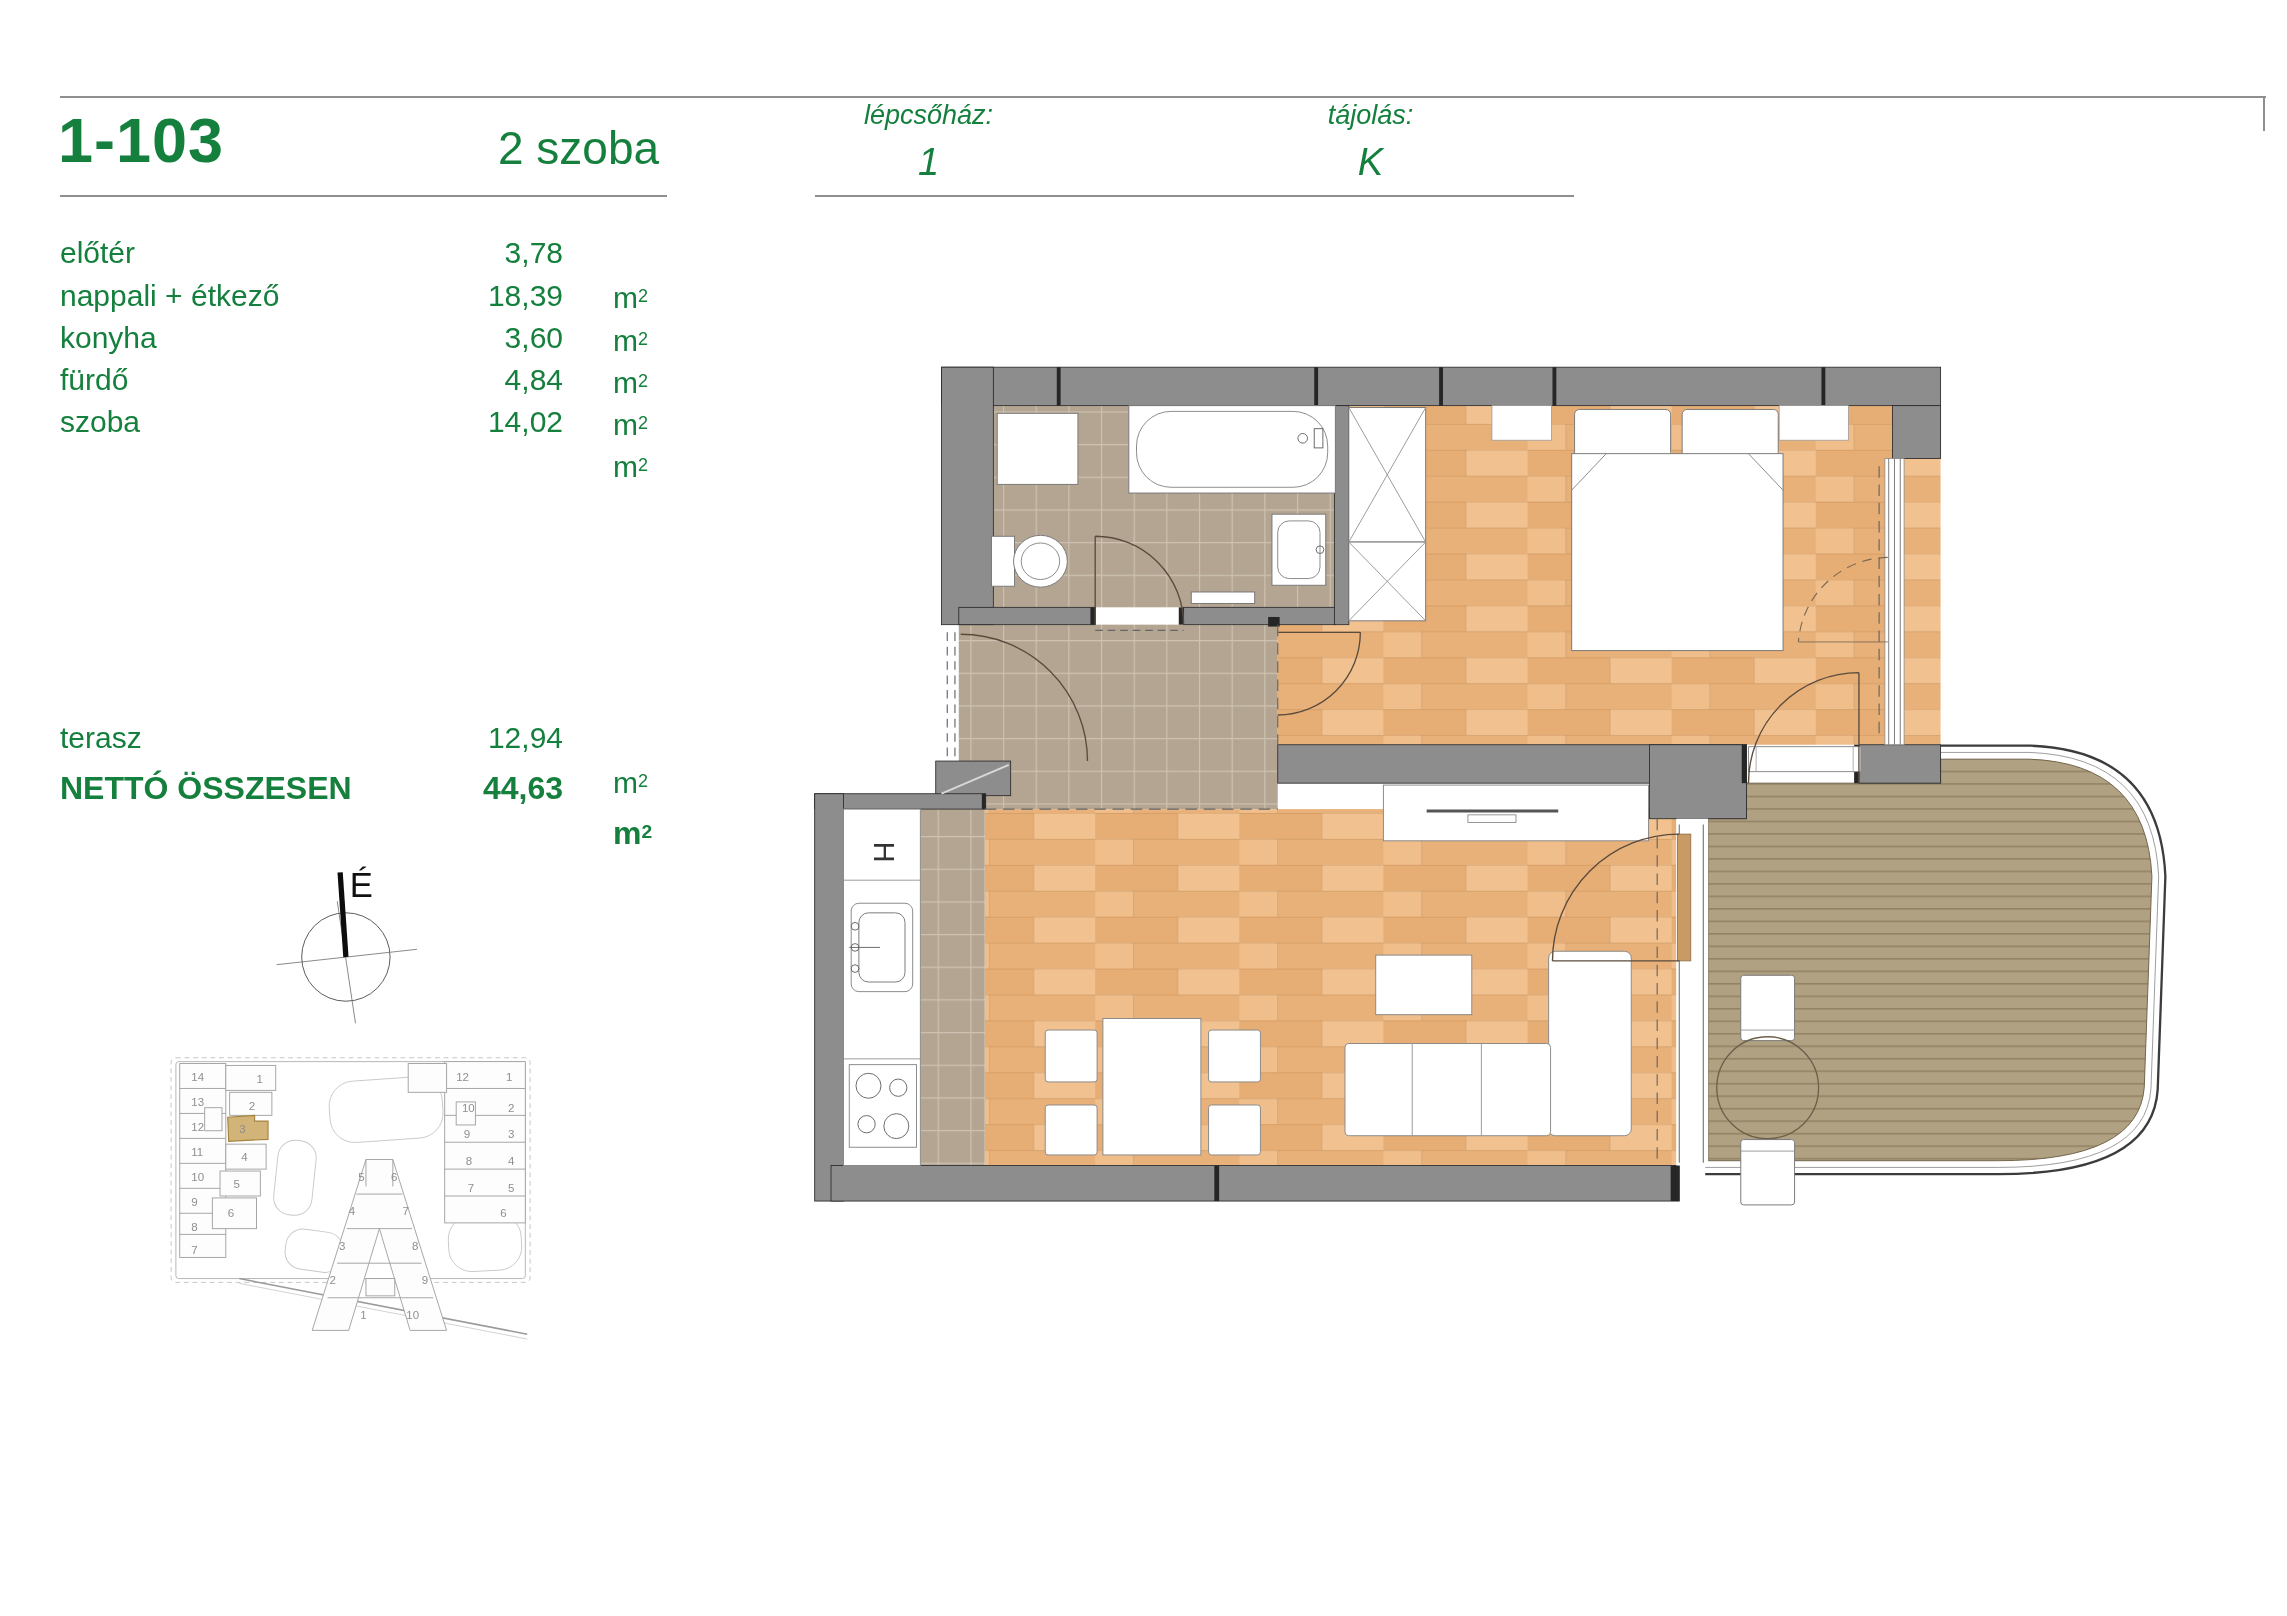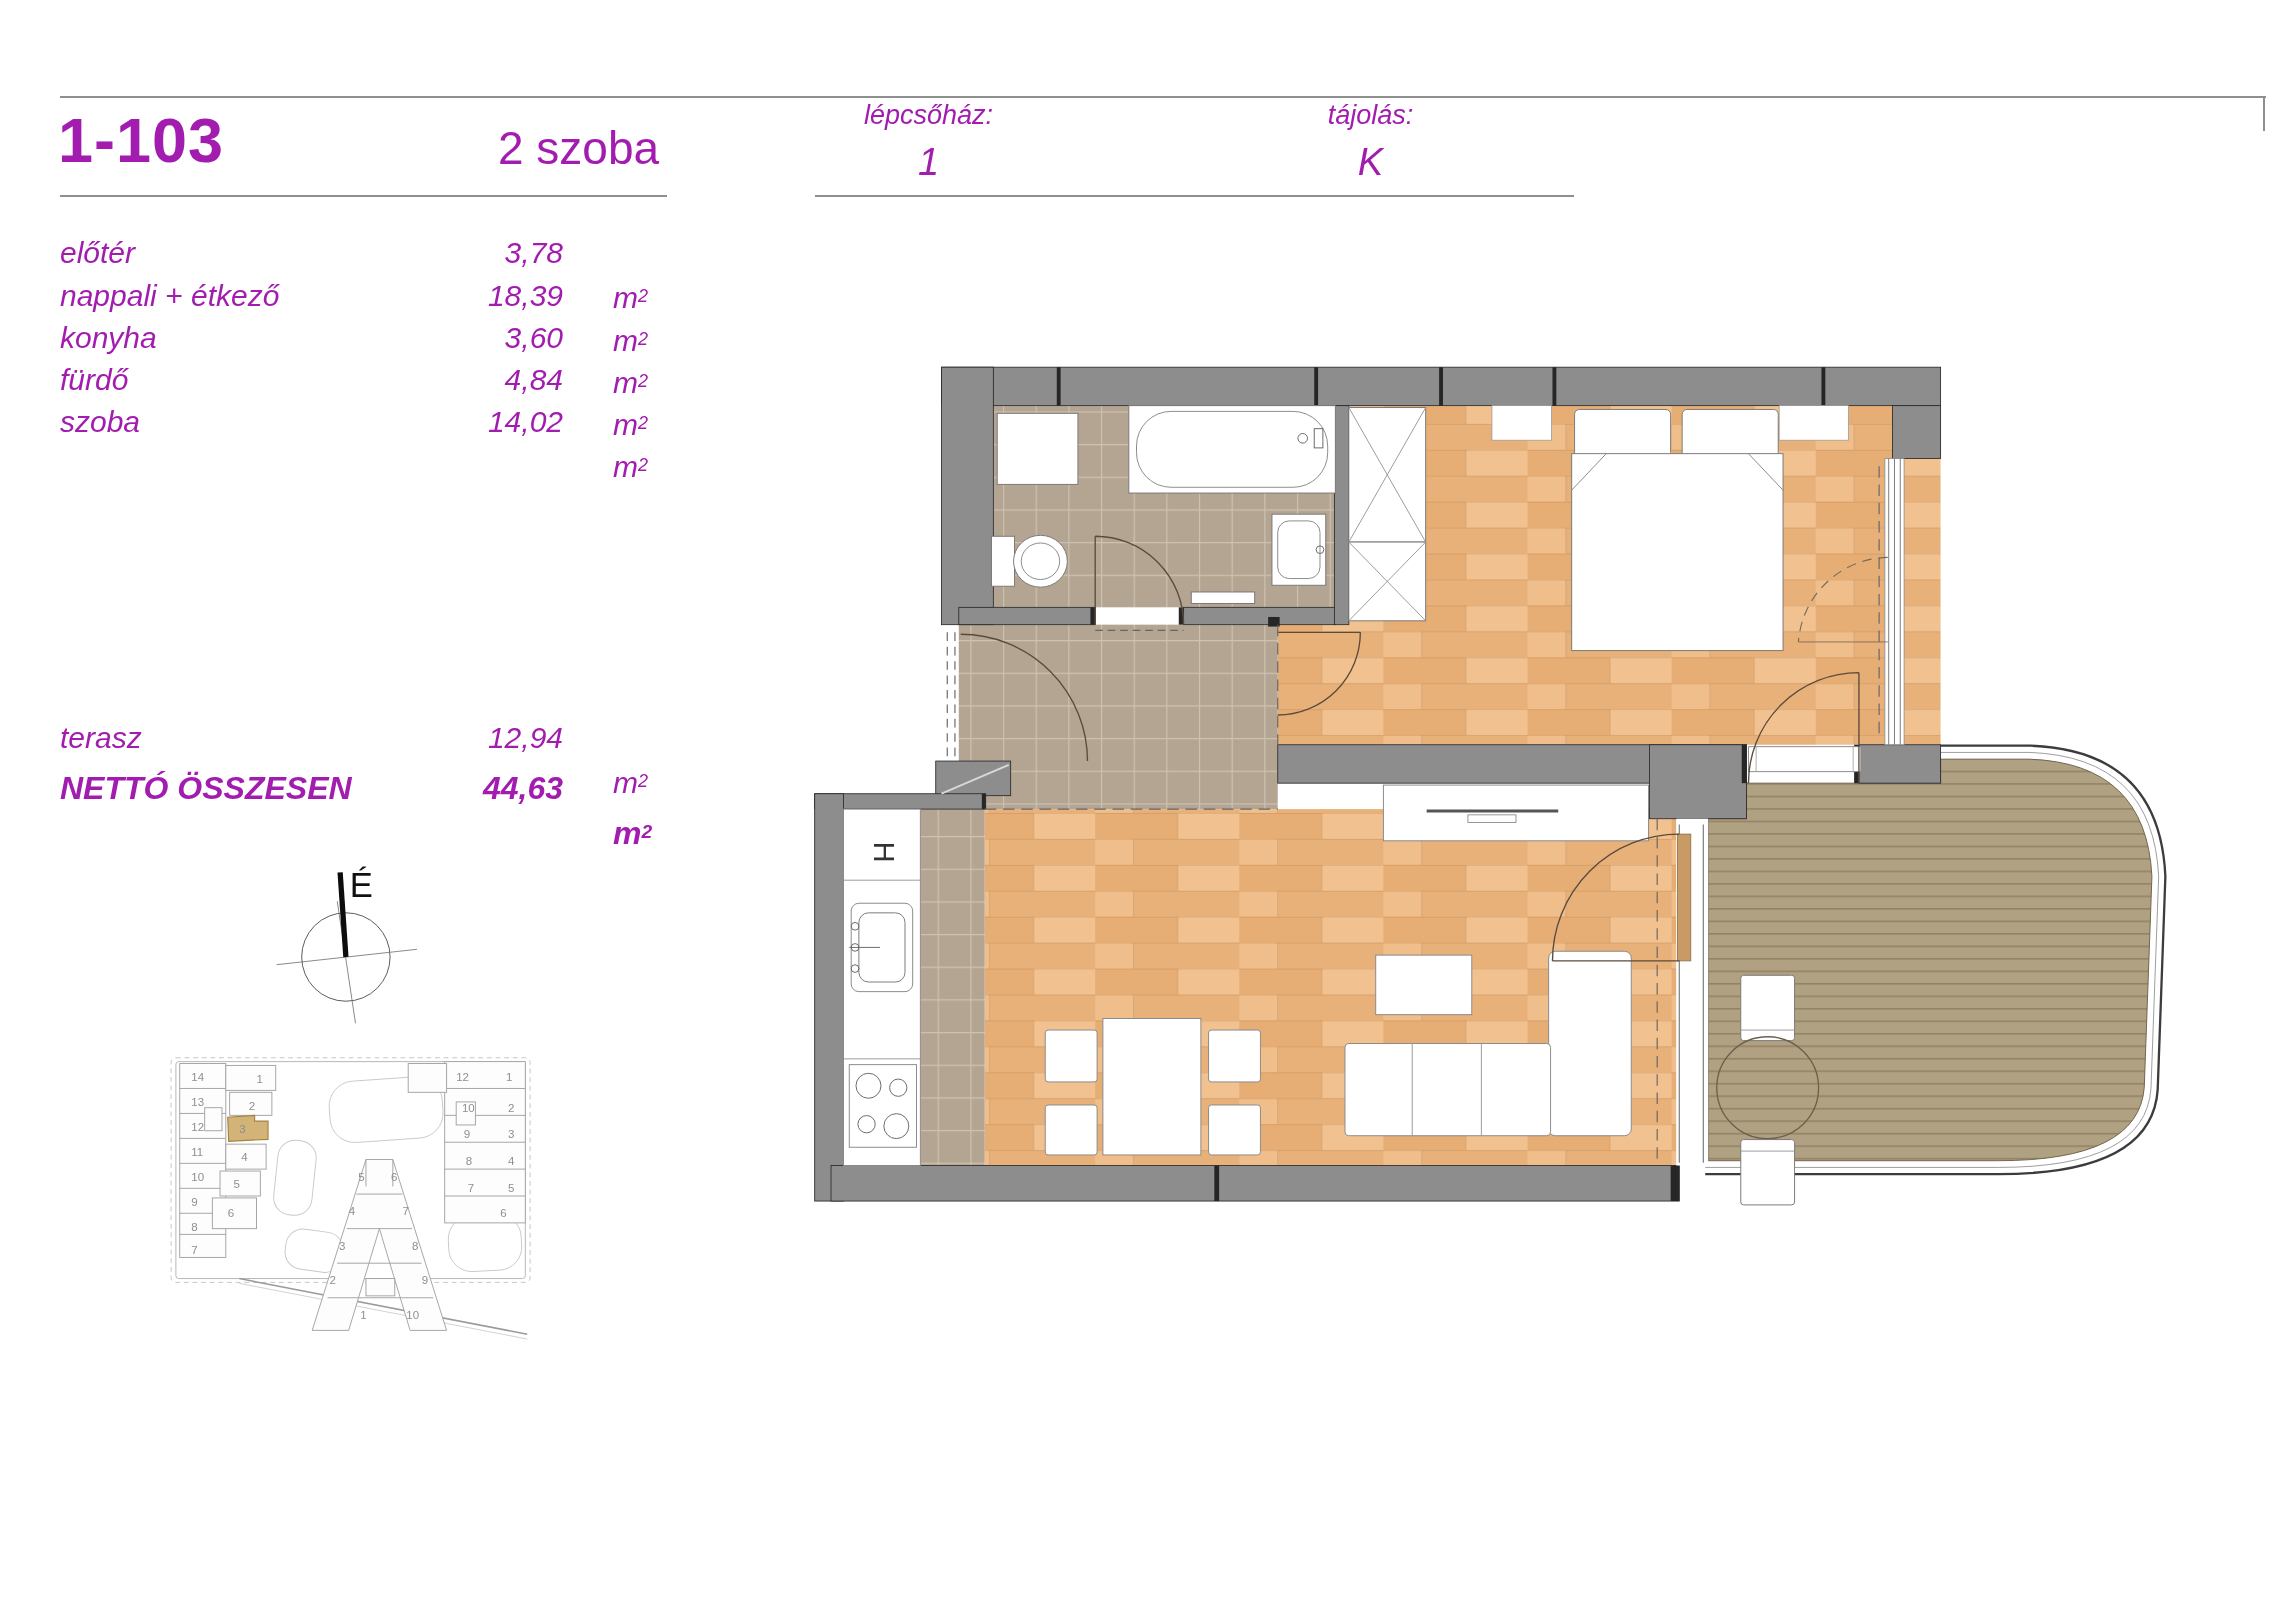--- a/index.html
+++ b/index.html
@@ -1,25 +1,25 @@
 <!DOCTYPE html>
 <html><head>
 <meta charset="utf-8">
 <style>
   html,body{margin:0;padding:0;background:#fff;}
   .page{position:relative;width:2287px;height:1617px;background:#ffffff;overflow:hidden;
-        font-family:"Liberation Sans","DejaVu Sans",sans-serif;color:#a21caf;}
+        font-family:"Liberation Sans","DejaVu Sans",sans-serif;color:#15803d;}
   .abs{position:absolute;}
   .rule{position:absolute;background:#8f8f8f;height:1.9px;}
   .unit-id{position:absolute;left:58px;top:104px;font-size:63px;font-weight:bold;letter-spacing:1px;}
   .room-count{position:absolute;left:498px;top:121px;font-size:46px;font-weight:400;}
   .hcol{position:absolute;top:100px;width:231px;text-align:center;font-style:italic;}
   .hcol .hlabel{font-size:27px;}
   .hcol .hvalue{font-size:38px;margin-top:9.6px;}
-  .arow{position:absolute;left:60px;width:598px;height:42px;font-size:30px;font-style:italic;}
+  .arow{position:absolute;left:60px;width:598px;height:42px;font-size:30px;}
   .arow .alabel{position:absolute;left:0;top:0;white-space:nowrap;}
   .arow .aval{position:absolute;right:95px;top:0;}
   .arow .aunit{position:absolute;left:553px;top:0;margin-top:45px;}
   .arow sup{font-size:60%;vertical-align:5.8px;}
   .arow.total{font-weight:bold;font-size:32px;}
   svg text{font-family:"Liberation Sans","DejaVu Sans",sans-serif;}
 </style>
 </head>
 <body>
 

